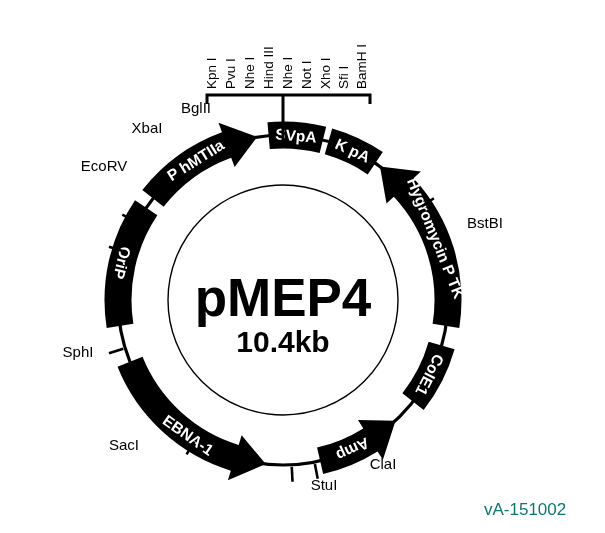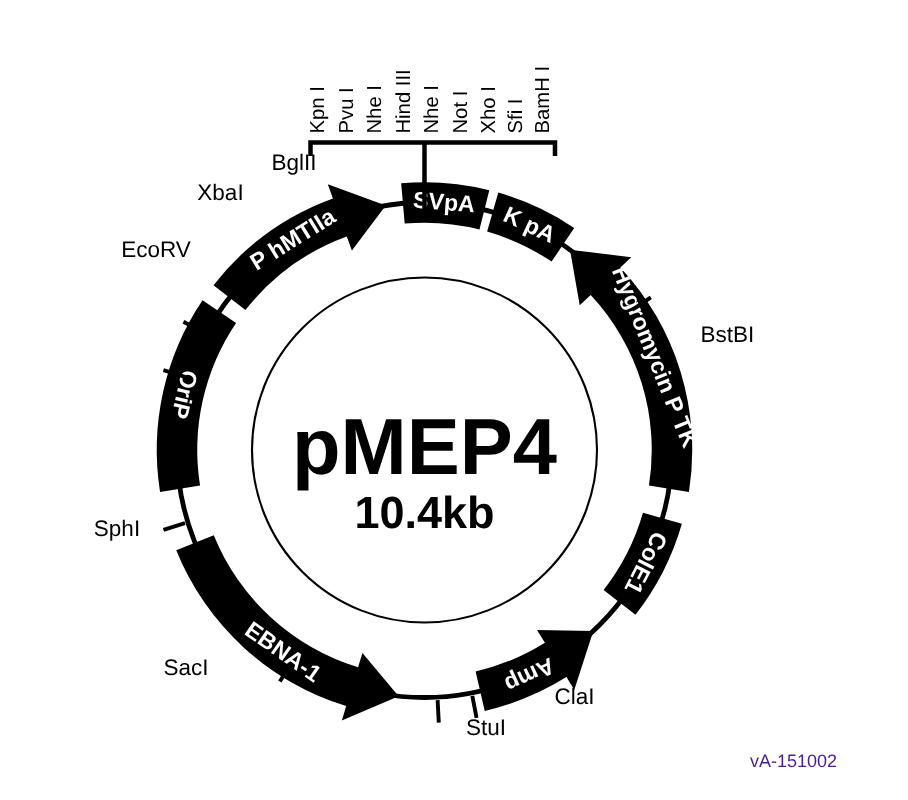--- a/index.html
+++ b/index.html
@@ -126,14 +126,14 @@
         <text x="311" y="89" class="mcs-label" text-anchor="start" transform="rotate(-90 311 89)">Not I</text>
         <text x="330" y="89" class="mcs-label" text-anchor="start" transform="rotate(-90 330 89)">Xho I</text>
         <text x="348" y="89" class="mcs-label" text-anchor="start" transform="rotate(-90 348 89)">Sfi I</text>
         <text x="366" y="89" class="mcs-label" text-anchor="start" transform="rotate(-90 366 89)">BamH I</text>
       </g>
 
     <text id="center-title" class="center-title" x="283" y="316" text-anchor="middle">pMEP4</text>
     <text id="center-size" class="center-size" x="283" y="352" text-anchor="middle">10.4kb</text>
   </svg>
 
-  <div style="position:absolute;left:500px;top:500px;font-size:12px;color:#4c1d95;">vA-151002</div>
+  <div style="position:absolute;left:484px;top:500px;font-size:17px;color:#0f766e;">vA-151002</div>
 </div>
 
 </body></html>

